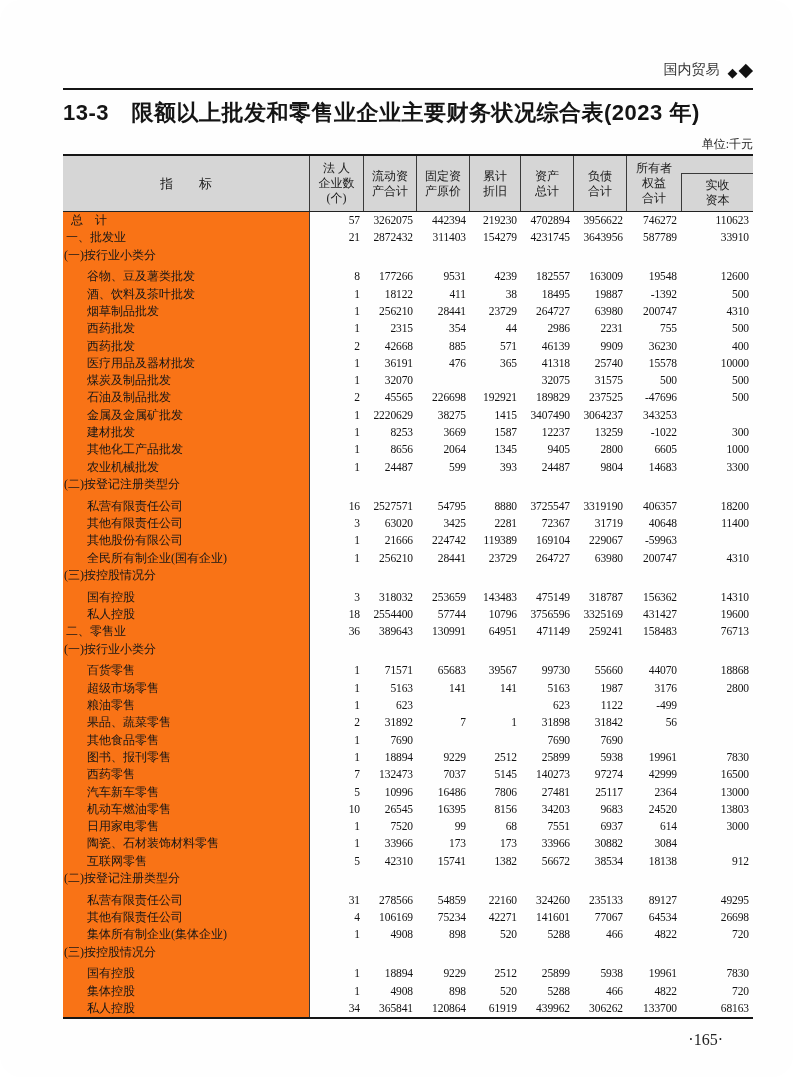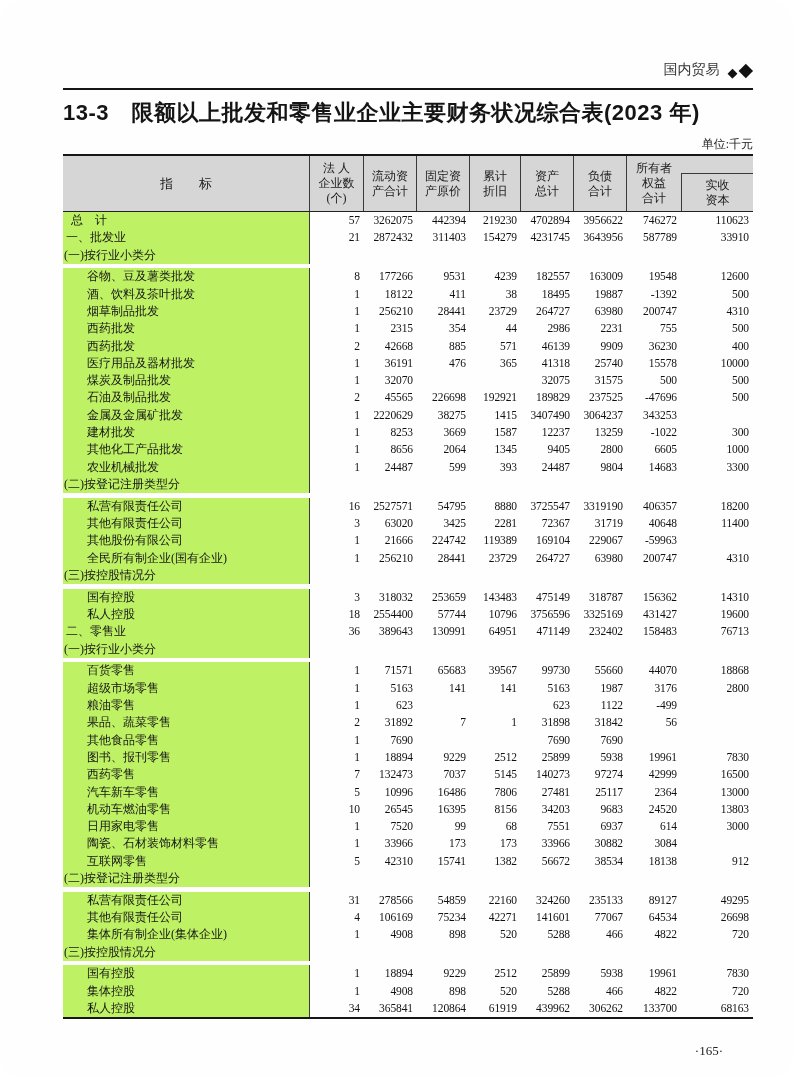--- a/index.html
+++ b/index.html
@@ -44,32 +44,32 @@
   .c0{width:54px}.c1{width:53px}.c2{width:53px}.c3{width:51px}
   .c4{width:53px}.c5{width:53px}.c6{width:54px}.c7{width:72px}
   .th.nested { position:relative; }
   .nestbox {
     position:absolute; top:17px; left:0; right:0; bottom:0;
     border-top:1px solid #3a3a3a; border-left:1px solid #3a3a3a;
     display:flex; align-items:center; justify-content:center; white-space:pre-line;
   }
   .tbody { font-size:12px; }
   .trow { display:flex; height:17.3px; line-height:17.3px; }
-  .trow.tall { height:21.8px;flex-direction:column; }
+  .trow.tall { height:21.8px; }
   .td.stub {
-    width:247px; background:#bef264; border-right:1px solid #3a3a3a;
+    width:247px; background:#f97316; border-right:1px solid #3a3a3a;
     white-space:nowrap; overflow:hidden; color:#161616;
   }
   .td.v { text-align:right; padding-right:4px; font-size:11.5px; letter-spacing:-0.1px; color:#111; }
   .ind-total { padding-left:8px; }
   .ind-part  { padding-left:3px; }
   .ind-group { padding-left:1px; }
   .ind-item  { padding-left:24px; }
   
-  .pagenum { margin-top:24px; text-align:right; padding-right:30px; font-size:13px; color:#222; }
+  .pagenum { margin-top:12px; text-align:right; padding-right:30px; font-size:16px; color:#222; }
 </style>
 </head>
 <body>
 
 <div class="page">
 
   <div class="brand">
     <span class="brand-text">国内贸易</span><span class="diamond small">◆</span><span class="diamond large">◆</span>
   </div>
   <div class="rule"></div>
@@ -356,21 +356,21 @@
           <div class="td v c6">431427</div>
           <div class="td v c7">19600</div>
         </div>
         <div class="trow">
           <div class="td stub ind-part">二、零售业</div>
           <div class="td v c0">36</div>
           <div class="td v c1">389643</div>
           <div class="td v c2">130991</div>
           <div class="td v c3">64951</div>
           <div class="td v c4">471149</div>
-          <div class="td v c5">232402</div>
+          <div class="td v c5">259241</div>
           <div class="td v c6">158483</div>
           <div class="td v c7">76713</div>
         </div>
         <div class="trow tall">
           <div class="td stub ind-group">(一)按行业小类分</div>
           <div class="td v c0"></div>
           <div class="td v c1"></div>
           <div class="td v c2"></div>
           <div class="td v c3"></div>
           <div class="td v c4"></div>

